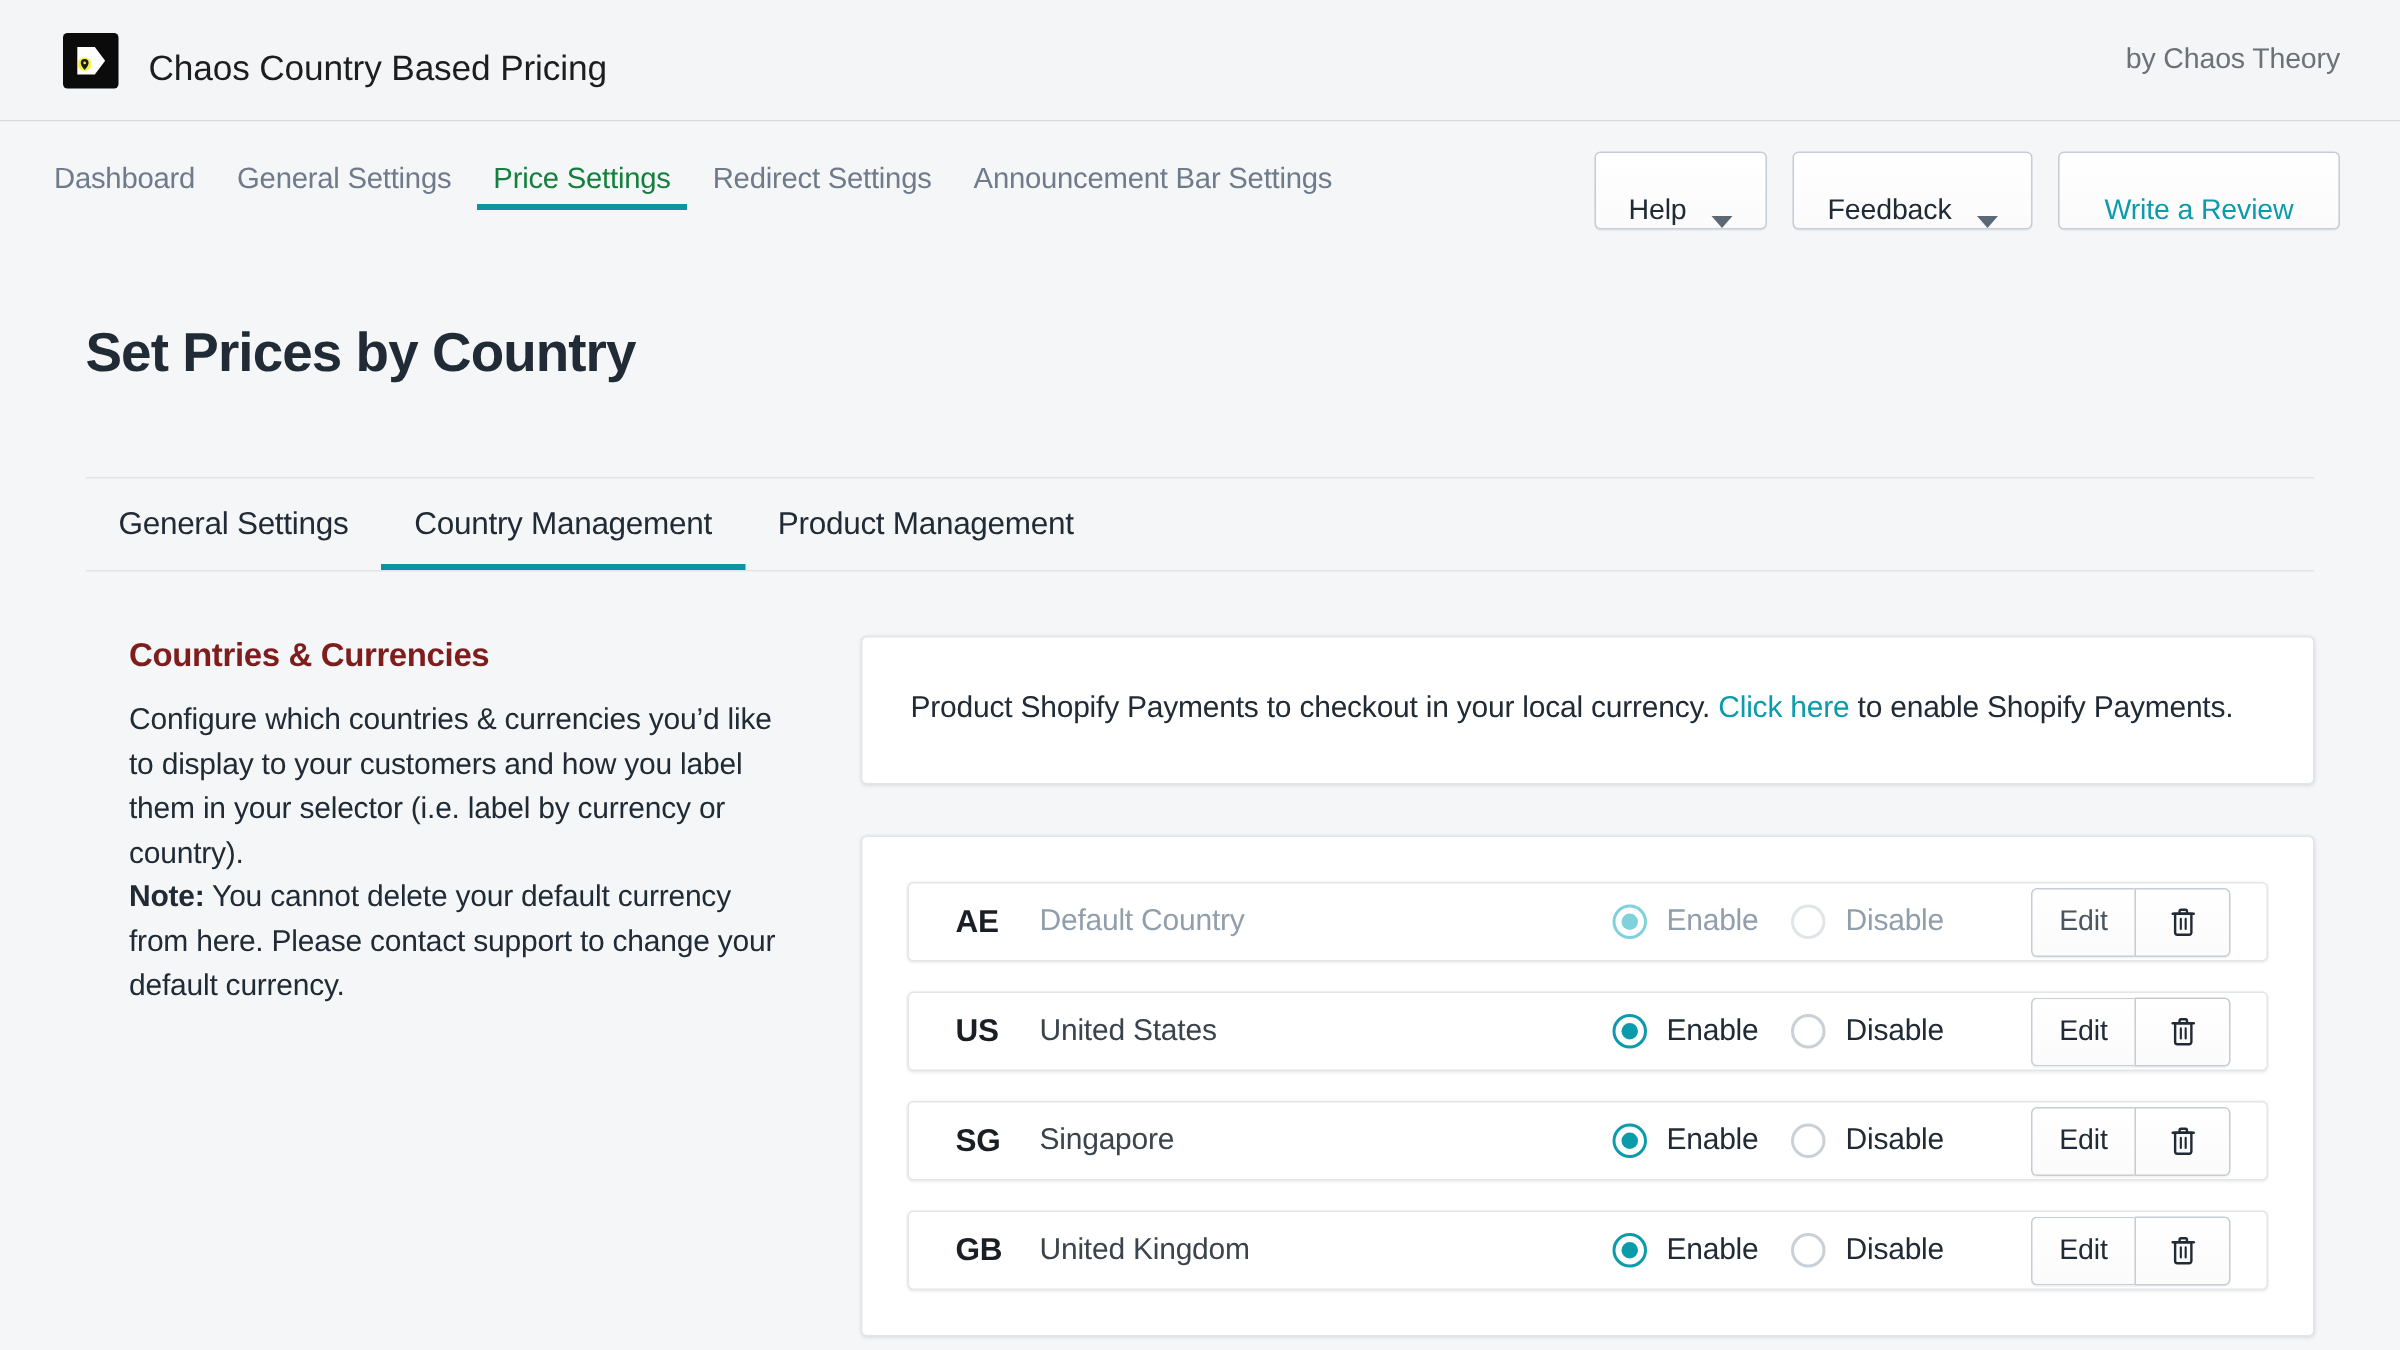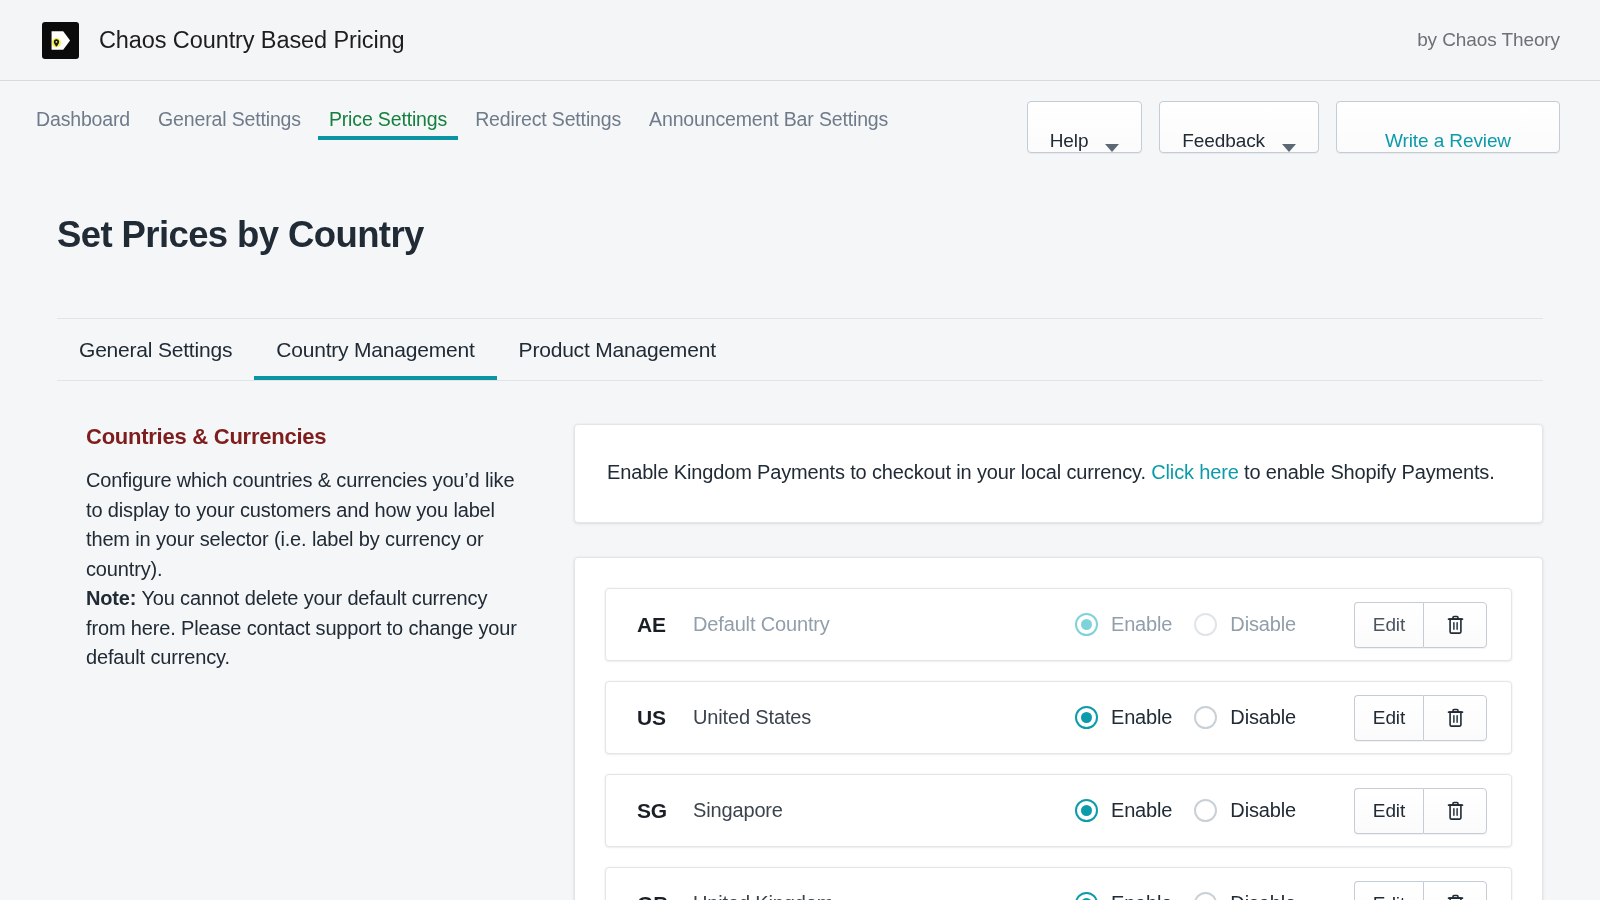--- a/index.html
+++ b/index.html
@@ -21,21 +21,21 @@
   .app-header {
     height: 81px;
     background: #f4f5f6;
     border-bottom: 1px solid #d7d9dc;
     display: flex;
     align-items: center;
     padding: 0 40px 0 42px;
   }
   .app-brand {
     display: flex;
-    align-items: center;
+    align-items: flex-end;
     gap: 20px;
   }
   .app-logo {
     width: 37px;
     height: 37px;
     background: #0b0b0b;
     border-radius: 3px;
     display: flex;
     align-items: center;
     justify-content: center;
@@ -109,21 +109,21 @@
     display: flex;
     align-items: flex-end;
     gap: 17px;
     cursor: pointer;
     font-family: inherit;
     letter-spacing: -0.1px;
     box-shadow: 0 1px 0 rgba(22,29,37,.05);
   }
   .btn-review {
     color: var(--teal-link);
-    width: 224px;
+    width: 188px;
     justify-content: center;
     padding: 0;
   }
   .caret {
     width: 0; height: 0;
     border-left: 7px solid transparent;
     border-right: 7px solid transparent;
     border-top: 8px solid #5c6975;
     display: block;
   }
@@ -216,21 +216,21 @@
   }
 
   .list-card {
     margin-top: 34px;
     padding: 30px;
   }
 
   .row {
     border: 1px solid #e3e6e9;
     border-radius: 4px;
-    height: 73px;
+    height: 53px;
     display: flex;
     align-items: center;
     padding: 0 24px 0 31px;
     margin-bottom: 20px;
     background: #fff;
     box-shadow: 0 0 0 1px rgba(63,63,68,0.02), 0 1px 2px 0 rgba(63,63,68,0.08);
   }
   .row:last-child { margin-bottom: 0; }
 
   .row-code {
@@ -382,21 +382,21 @@
       <div class="side-heading">Countries &amp; Currencies</div>
       <div class="side-text">
         <span>Configure which countries &amp; currencies you’d like to display to your customers and how you label them in your selector (i.e. label by currency or country).</span><br>
         <b>Note:</b><span> You cannot delete your default currency from here. Please contact support to change your default currency.</span>
       </div>
     </div>
 
     <div class="main">
 
       <div class="card banner-card">
-        <div class="banner-text"><span>Enable Kingdom Payments to checkout in your local currency. </span><a href="#">Click here</a><span> to enable Shopify Payments.</span></div>
+        <div class="banner-text"><span>Product Shopify Payments to checkout in your local currency. </span><a href="#">Click here</a><span> to enable Shopify Payments.</span></div>
       </div>
 
       <div class="card list-card">
 
         <div class="row muted">
           <div class="row-code">AE</div>
           <div class="row-name">Default Country</div>
           <div class="row-radios">
             <div class="radio-opt">
               <span class="radio on"></span>

